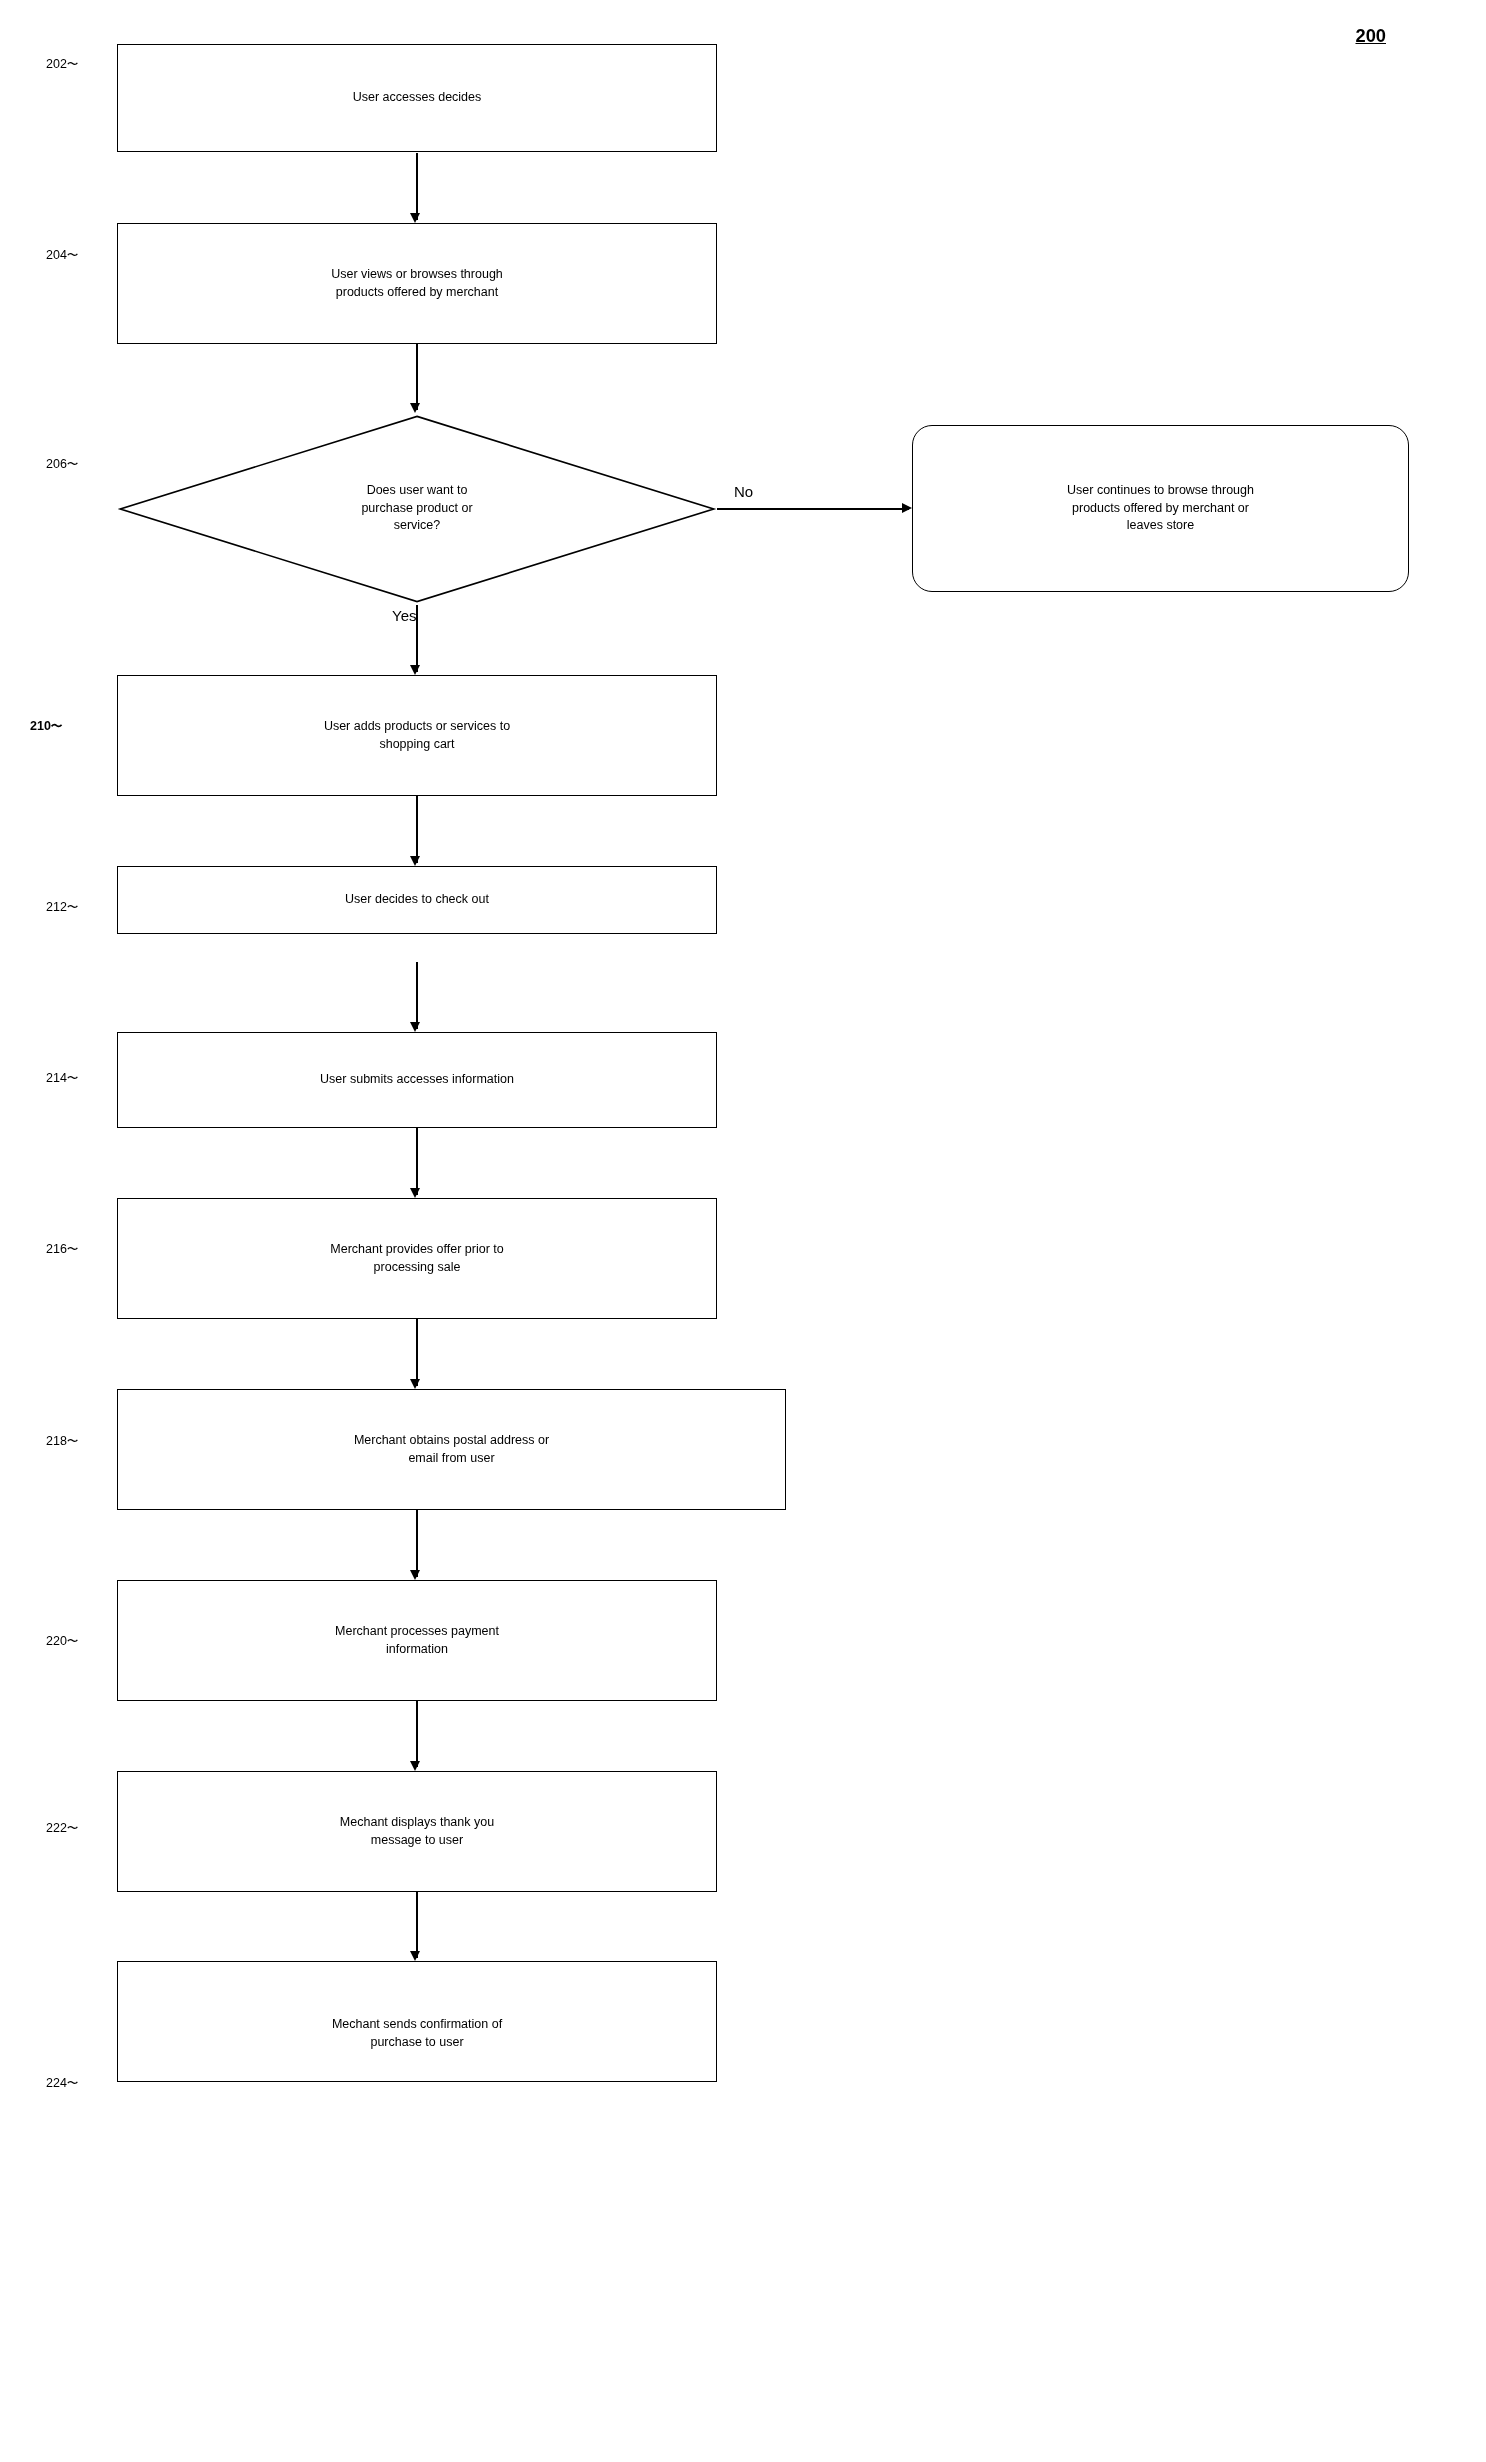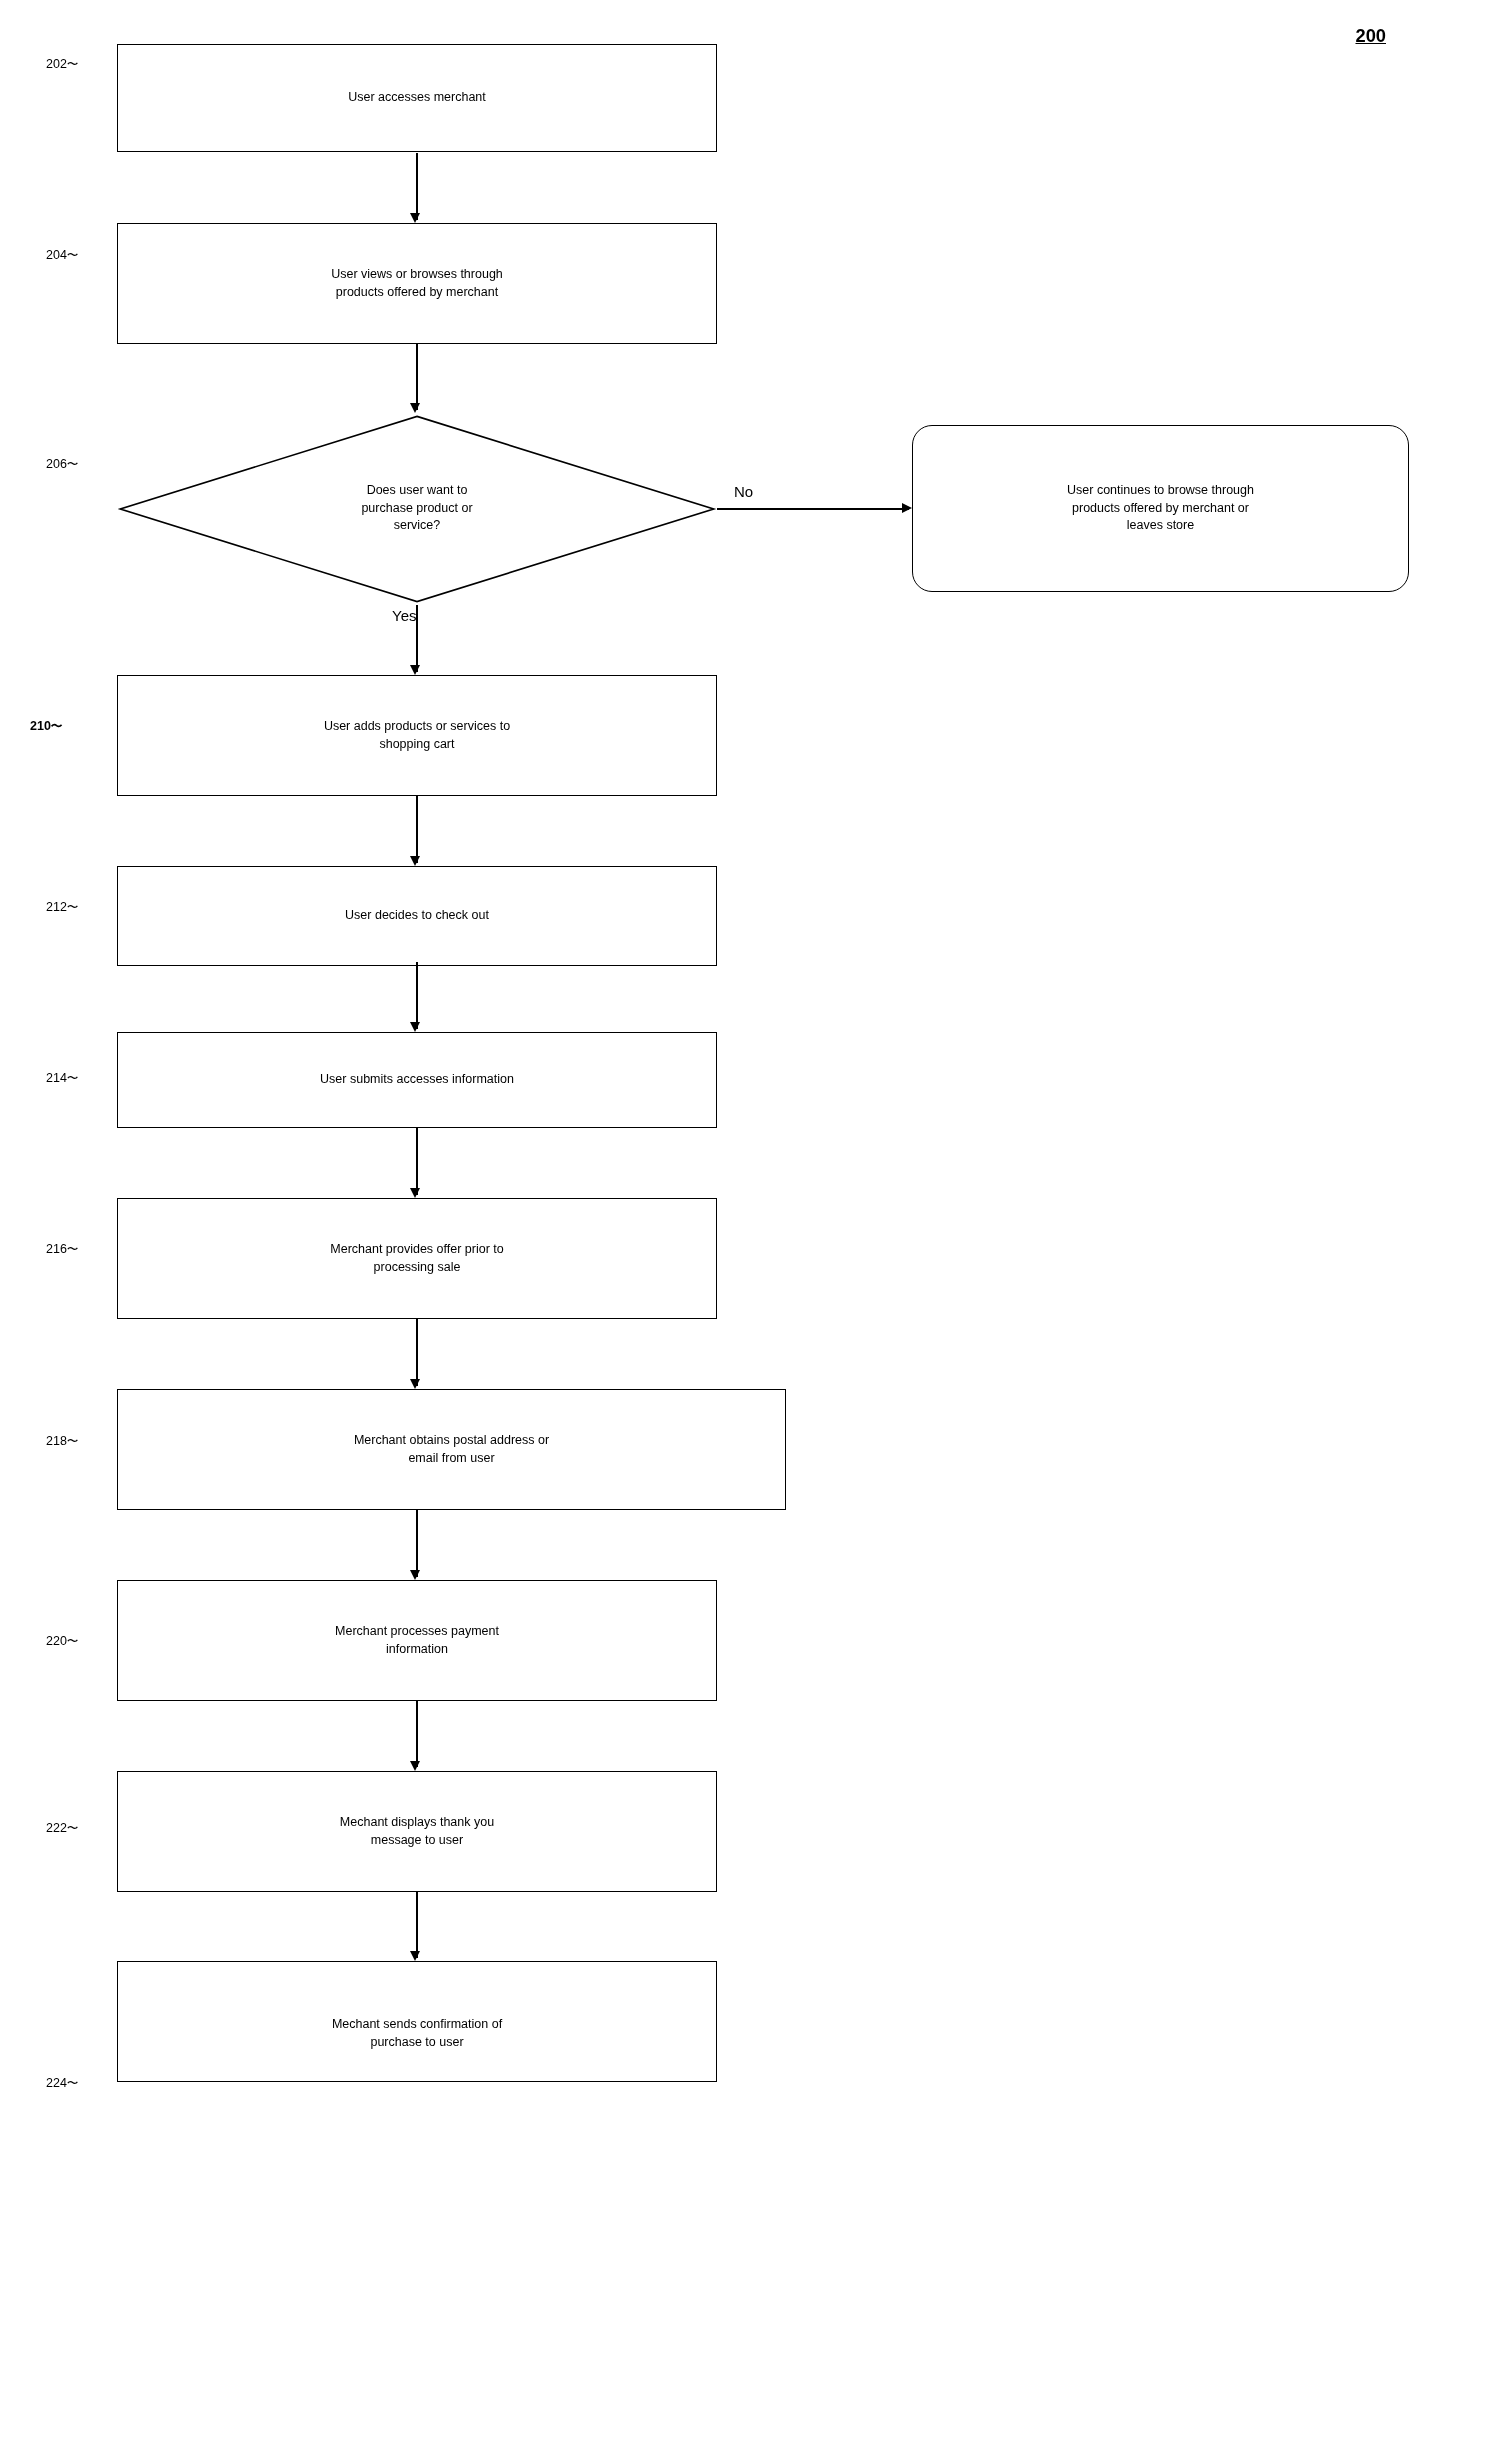--- a/index.html
+++ b/index.html
@@ -112,21 +112,21 @@
 
 <div class="diagram-container">
 
   <div class="diagram-title" style="top:25px; right:100px;">200</div>
 
   <div class="ref-label" style="top:57px; left:46px;">
     <span>202</span><span class="squiggle">〜</span>
   </div>
 
   <div class="flow-box" style="top:44px; left:117px; width:600px; height:108px;">
-    <span>User accesses merchant</span>
+    <span>User accesses decides</span>
   </div>
 
   <div class="arrow-line arrow-v" style="top:153px; left:416px; height:67px;"></div>
   <div class="arrowhead-down" style="top:213px; left:410px;"></div>
 
   <div class="ref-label" style="top:248px; left:46px;">
     <span>204</span><span class="squiggle">〜</span>
   </div>
   <div class="flow-box" style="top:223px; left:117px; width:600px; height:121px;">
     <span style="white-space:pre-line;">User views or browses through<br>products offered by merchant</span>
@@ -168,21 +168,21 @@
   <div class="flow-box" style="top:675px; left:117px; width:600px; height:121px;">
     <span style="white-space:pre-line;">User adds products or services to<br>shopping cart</span>
   </div>
 
   <div class="arrow-line arrow-v" style="top:796px; left:416px; height:67px;"></div>
   <div class="arrowhead-down" style="top:856px; left:410px;"></div>
 
   <div class="ref-label" style="top:900px; left:46px;">
     <span>212</span><span class="squiggle">〜</span>
   </div>
-  <div class="flow-box" style="top:866px; left:117px; width:600px; height:100px;">
+  <div class="flow-box" style="top:866px; left:117px; width:600px; height:68px;">
     <span>User decides to check out</span>
   </div>
 
   <div class="arrow-line arrow-v" style="top:962px; left:416px; height:67px;"></div>
   <div class="arrowhead-down" style="top:1022px; left:410px;"></div>
 
   <div class="ref-label" style="top:1071px; left:46px;">
     <span>214</span><span class="squiggle">〜</span>
   </div>
   <div class="flow-box" style="top:1032px; left:117px; width:600px; height:96px;">

